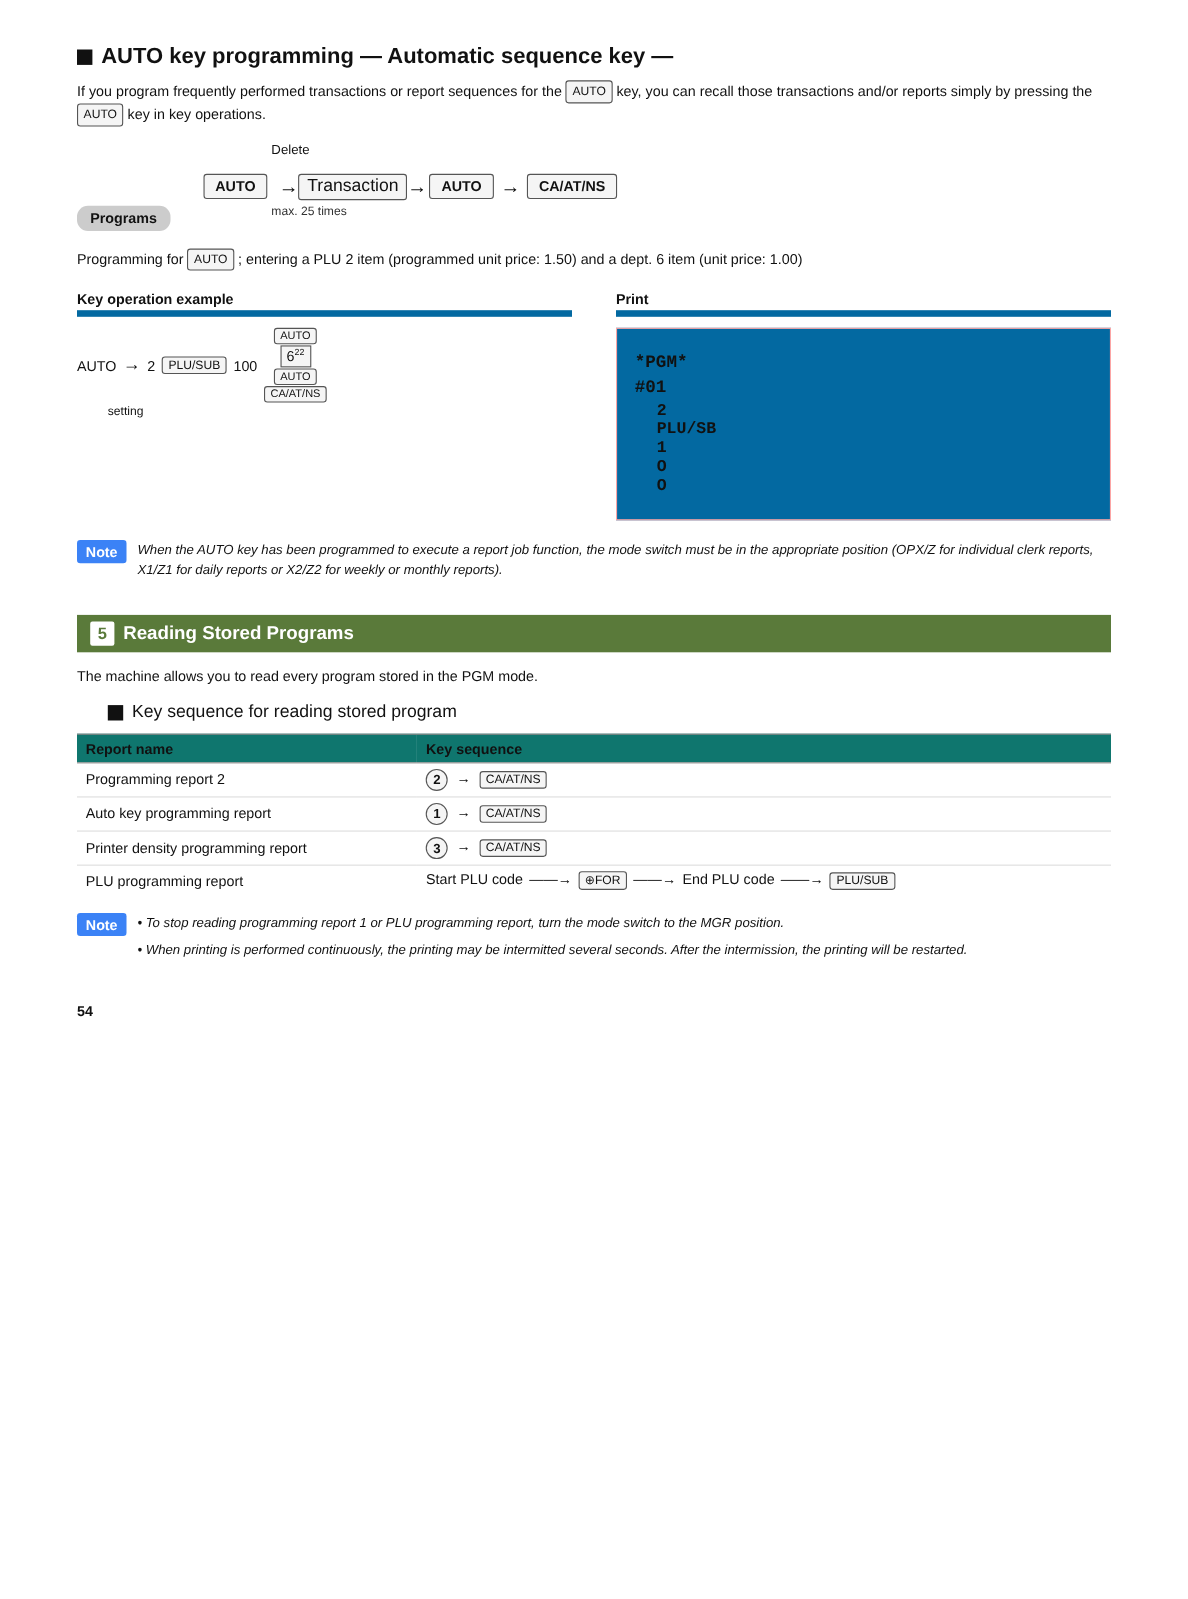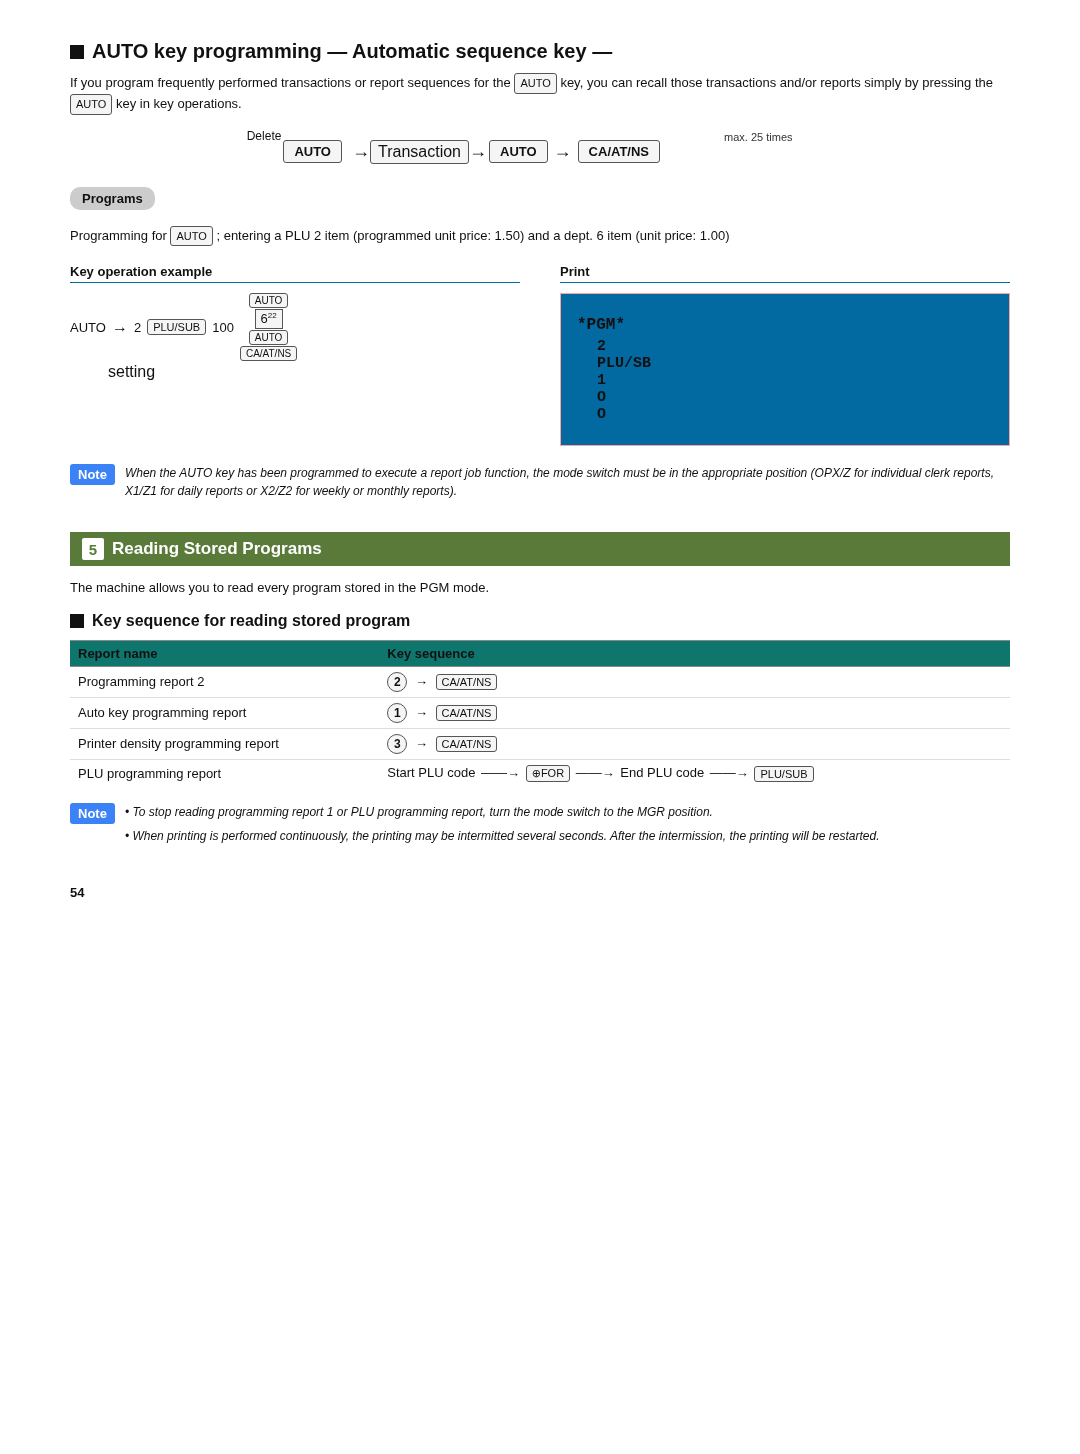--- a/index.html
+++ b/index.html
@@ -49,25 +49,26 @@
     .black-square {
       width: 14px;
       height: 14px;
       background: #111;
       display: inline-block;
       flex-shrink: 0;
     }
 
     .sub-title {
       font-size: 16px;
-      font-weight: bold;
+      font-weight: normal;
       margin-bottom: 10px;
       display: flex;
       align-items: center;
       gap: 8px;
+      margin-left: 28px;
     }
 
     .intro-text {
       font-size: 13px;
       margin-bottom: 14px;
       line-height: 1.5;
     }
 
     
     .key-box {
@@ -94,21 +95,21 @@
       background: #ccc;
       border-radius: 10px;
       padding: 4px 12px;
       font-size: 13px;
       font-weight: bold;
       white-space: nowrap;
       margin-top: 28px;
     }
     .diagram-container {
       display: flex;
-      flex-direction: row;
+      flex-direction: column;
       align-items: flex-start;
       gap: 2px;
     }
     .diagram-row {
       display: flex;
       align-items: center;
       gap: 0;
       margin-top: 10px;
     }
     .delete-label {
@@ -132,21 +133,21 @@
     }
     .key-op-col {
       flex: 1;
     }
     .print-col {
       flex: 1;
     }
     .col-header {
       font-size: 13px;
       font-weight: bold;
-      border-bottom: 1px solid #0369a1;
+      border-bottom: 6px solid #0369a1;
       padding-bottom: 3px;
       margin-bottom: 10px;
     }
     .print-box {
       border: 1px solid #fca5a5;
       padding: 22px 16px;
       font-family: 'Courier New', monospace;
       font-size: 15px;
       min-width: 180px;
       min-height: 120px;
@@ -299,28 +300,31 @@
           <span class="key-box">PLU/SUB</span>
           <span style="font-size:13px;">100</span>
 
           <span style="display:inline-flex; flex-direction:column; align-items:center; gap:1px; font-size:11px;">
             <span class="key-box" style="font-size:10px;">AUTO</span>
             <span style="font-size:13px; border:1px solid #555; padding:1px 5px; background:#f5f5f5;">6<sup style="font-size:8px;">22</sup></span>
             <span class="key-box" style="font-size:10px;">AUTO</span>
             <span class="key-box" style="font-size:10px;">CA/AT/NS</span>
           </span>
         </div>
-        <div style="margin-left:38px; font-size:16px; margin-top:2px;">setting</div>
+        <div style="margin-left:28px; font-size:11px; margin-top:2px;">setting</div>
       </div>
     </div>
     <div class="print-col">
       <div class="col-header">Print</div>
       <div class="print-box">
         <div class="pgm-title">
           <span>*PGM*</span>
+        </div>
+        <div class="pgm-title">
+          <span>#01</span>
         </div>
         <div style="margin-top:4px;">
           <div class="num-entry">2</div>
           <div class="num-entry">PLU/SB</div>
           <div class="num-entry">1</div>
           <div class="num-entry">O</div>
           <div class="num-entry">O</div>
         </div>
       </div>
     </div>

